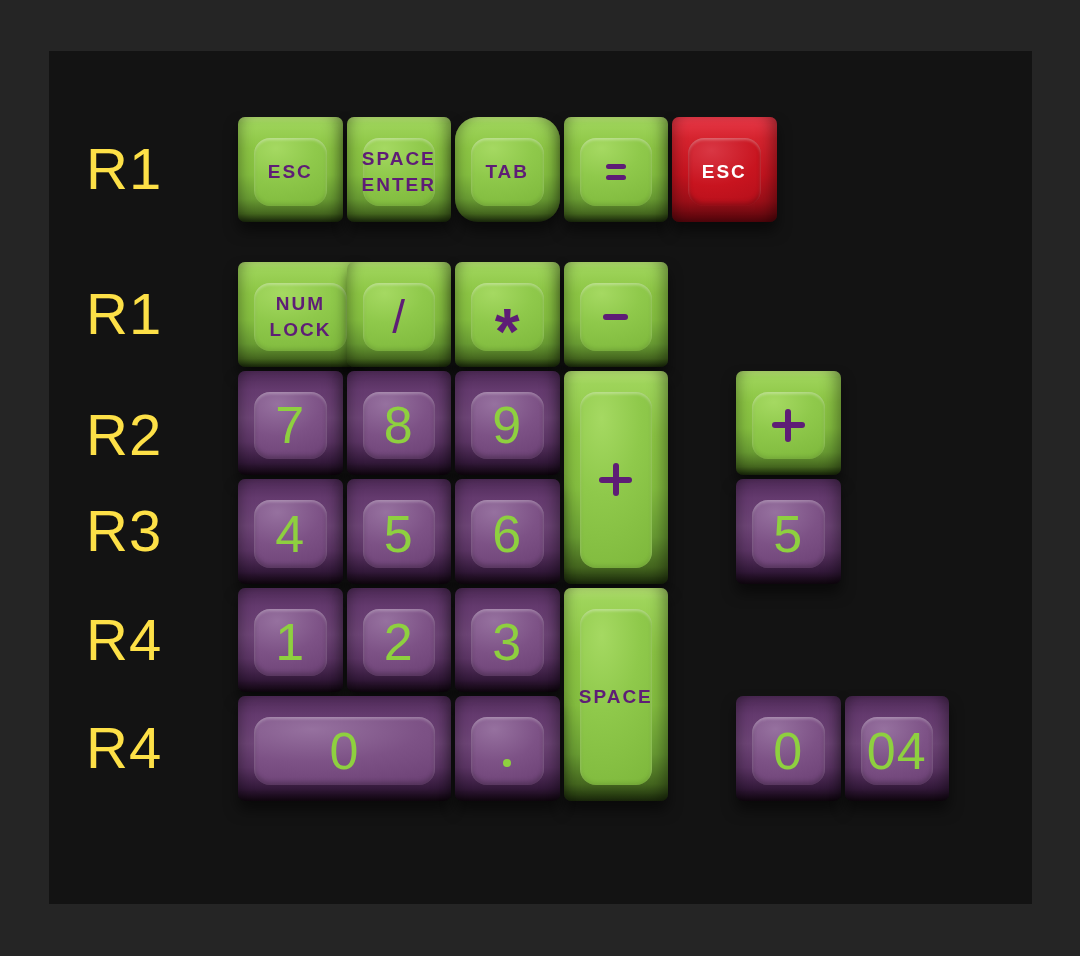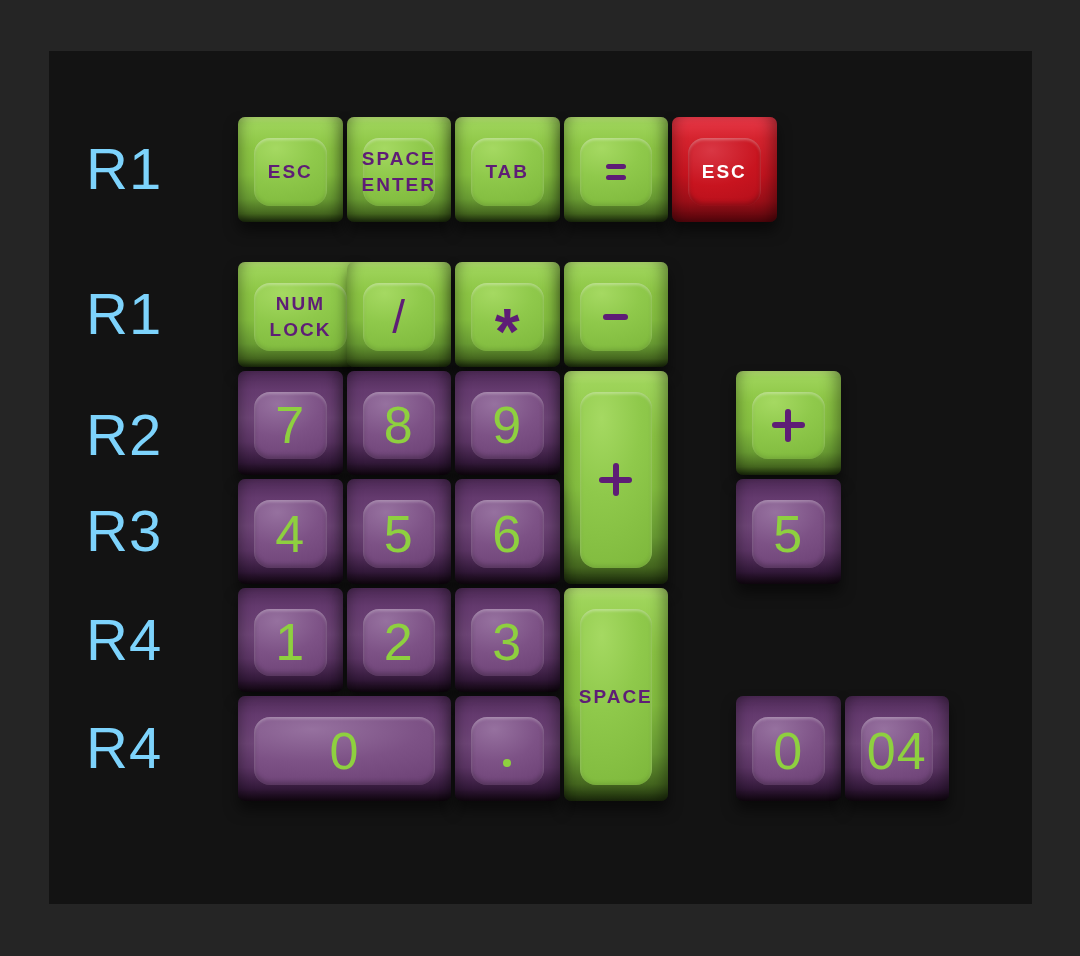--- a/index.html
+++ b/index.html
@@ -6,21 +6,21 @@
   #canvas{
     position:relative;width:1080px;height:956px;background:#252525;
     font-family:"Liberation Sans",sans-serif;overflow:hidden;
   }
   #panel{
     position:absolute;left:49px;top:51px;width:983px;height:853px;
     background:#131313;
   }
   .row-label{
     position:absolute;left:86px;width:130px;height:72px;line-height:72px;
-    color:#7dd3fc;font-size:58px;font-weight:400;letter-spacing:1px;
+    color:#fde047;font-size:58px;font-weight:400;letter-spacing:1px;
     text-align:left;user-select:none;
   }
   .key{
     position:absolute;border-radius:7px;
     box-shadow:inset 10px 0 14px -8px rgba(0,0,0,.35),
                inset -12px 0 16px -8px rgba(0,0,0,.42),
                0 9px 14px rgba(0,0,0,.5);
   }
   .face{
     position:absolute;left:16px;right:16px;top:21px;bottom:16px;
@@ -84,21 +84,21 @@
       <div class="key key-green" style="left: 238px; top: 117px; width: 104.5px; height: 104.5px;">
         <div class="face ink-purple">
           <div class="legend-text"><span>ESC</span></div>
         </div>
       </div>
       <div class="key key-green" style="left: 346.5px; top: 117px; width: 104.5px; height: 104.5px;">
         <div class="face ink-purple">
           <div class="legend-text"><span>SPACE</span><br><span>ENTER</span></div>
         </div>
       </div>
-      <div class="key key-green" style="left: 455px; top: 117px; width: 104.5px; height: 104.5px;">
+      <div class="key key-green" style="left: 455px; top: 117px; width: 104.5px; height: 104.5px; border-radius: 23px;">
         <div class="face ink-purple">
           <div class="legend-text"><span>TAB</span></div>
         </div>
       </div>
       <div class="key key-green" style="left: 563.5px; top: 117px; width: 104.5px; height: 104.5px;">
         <div class="face ink-purple">
           <div class="sym-equals">
             <i></i>
             <i></i>
           </div>

